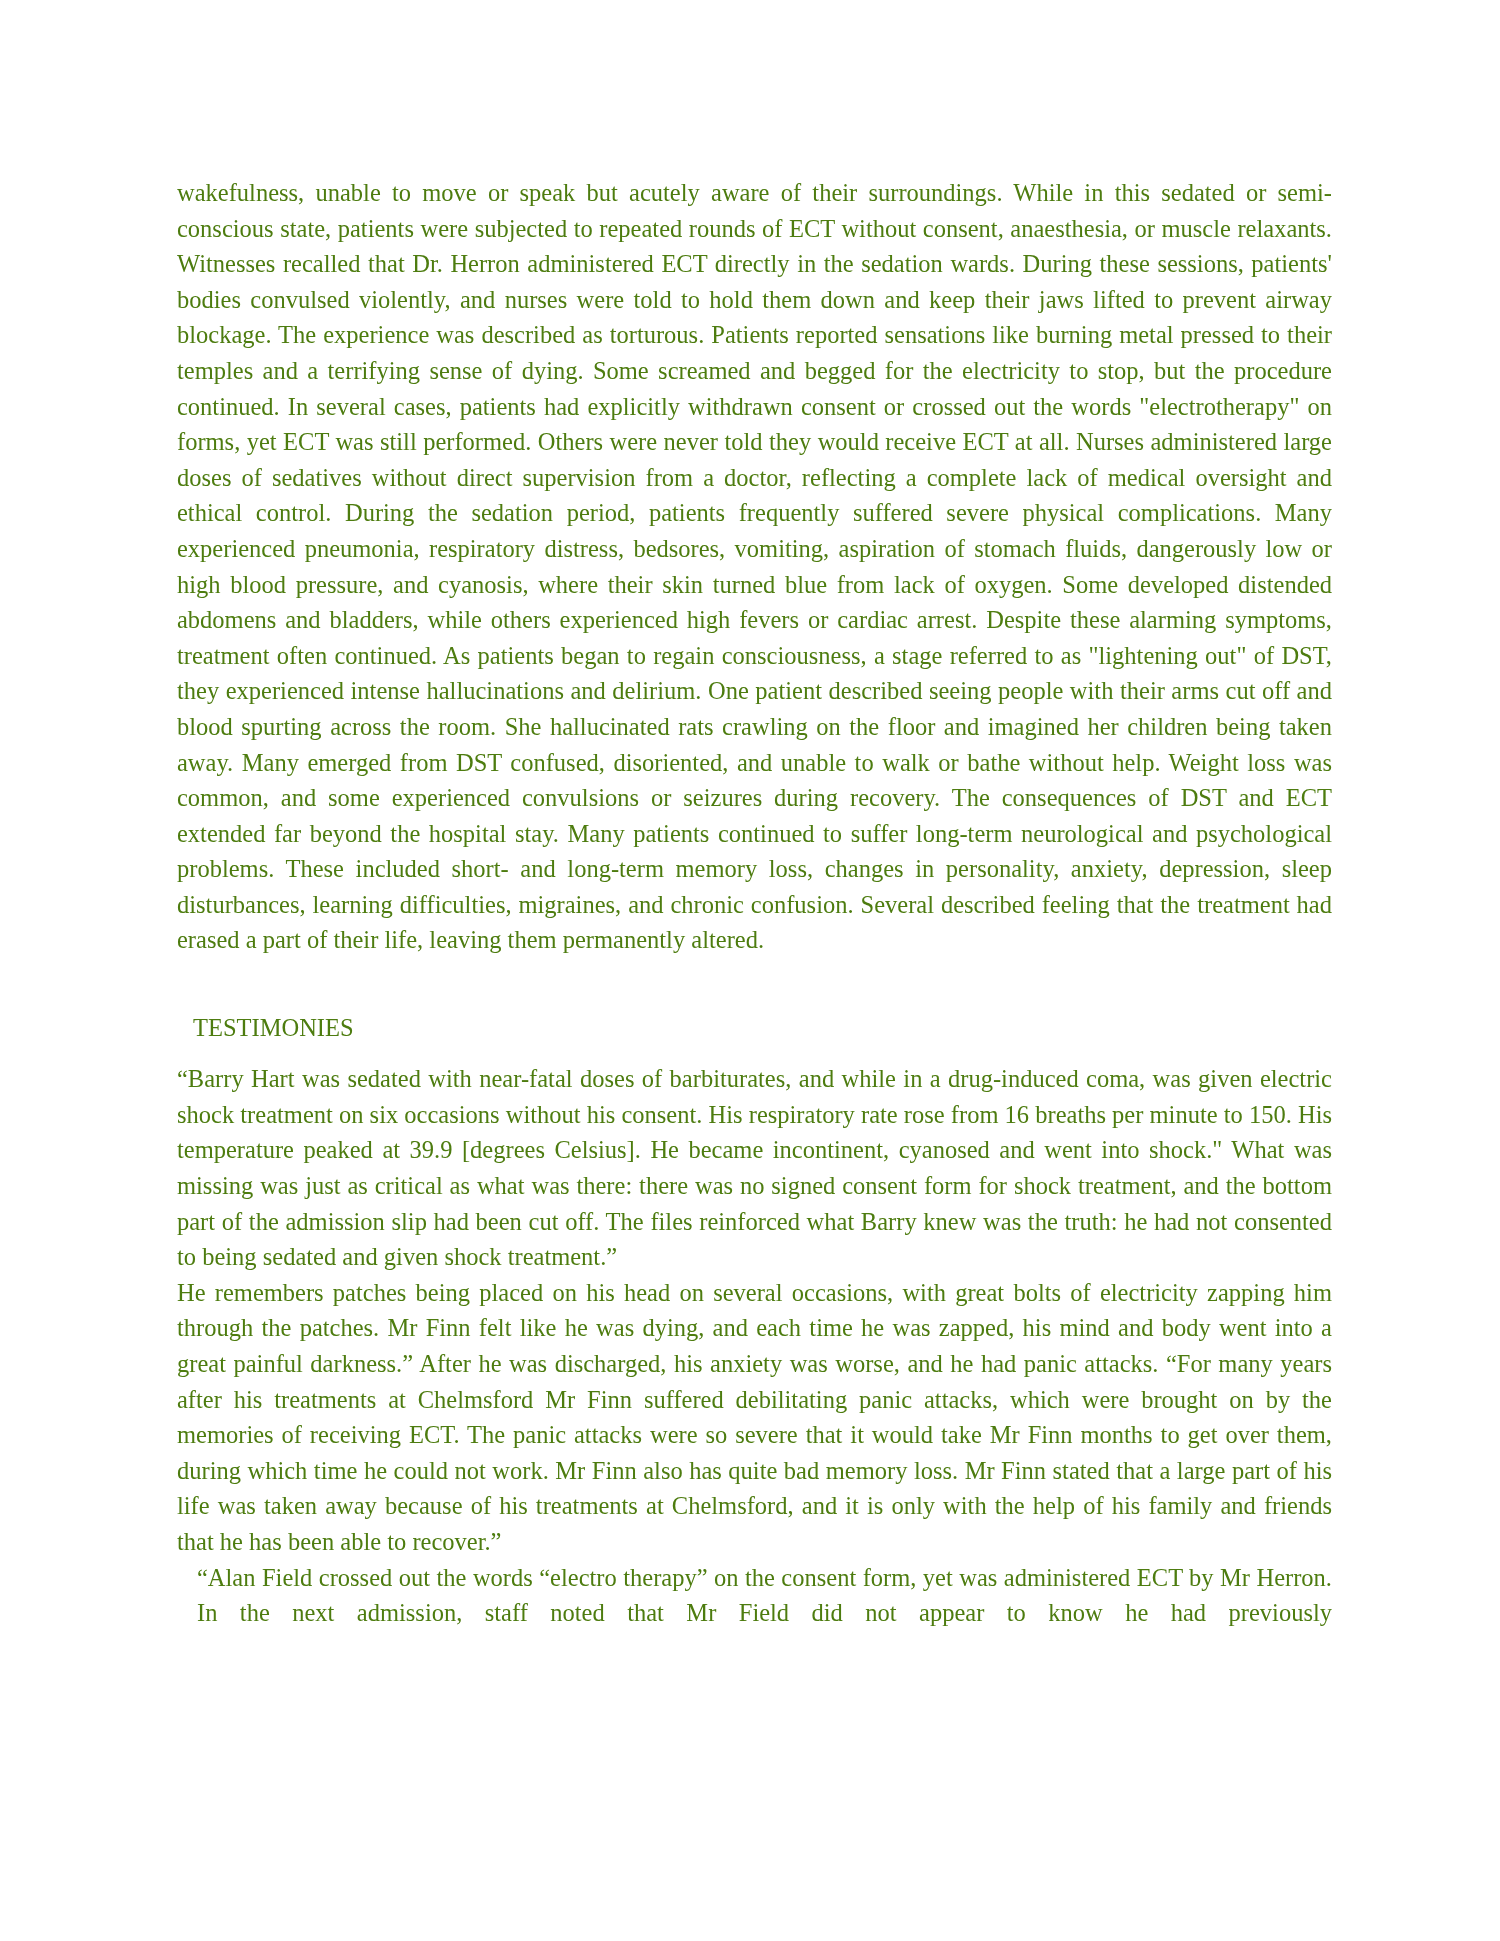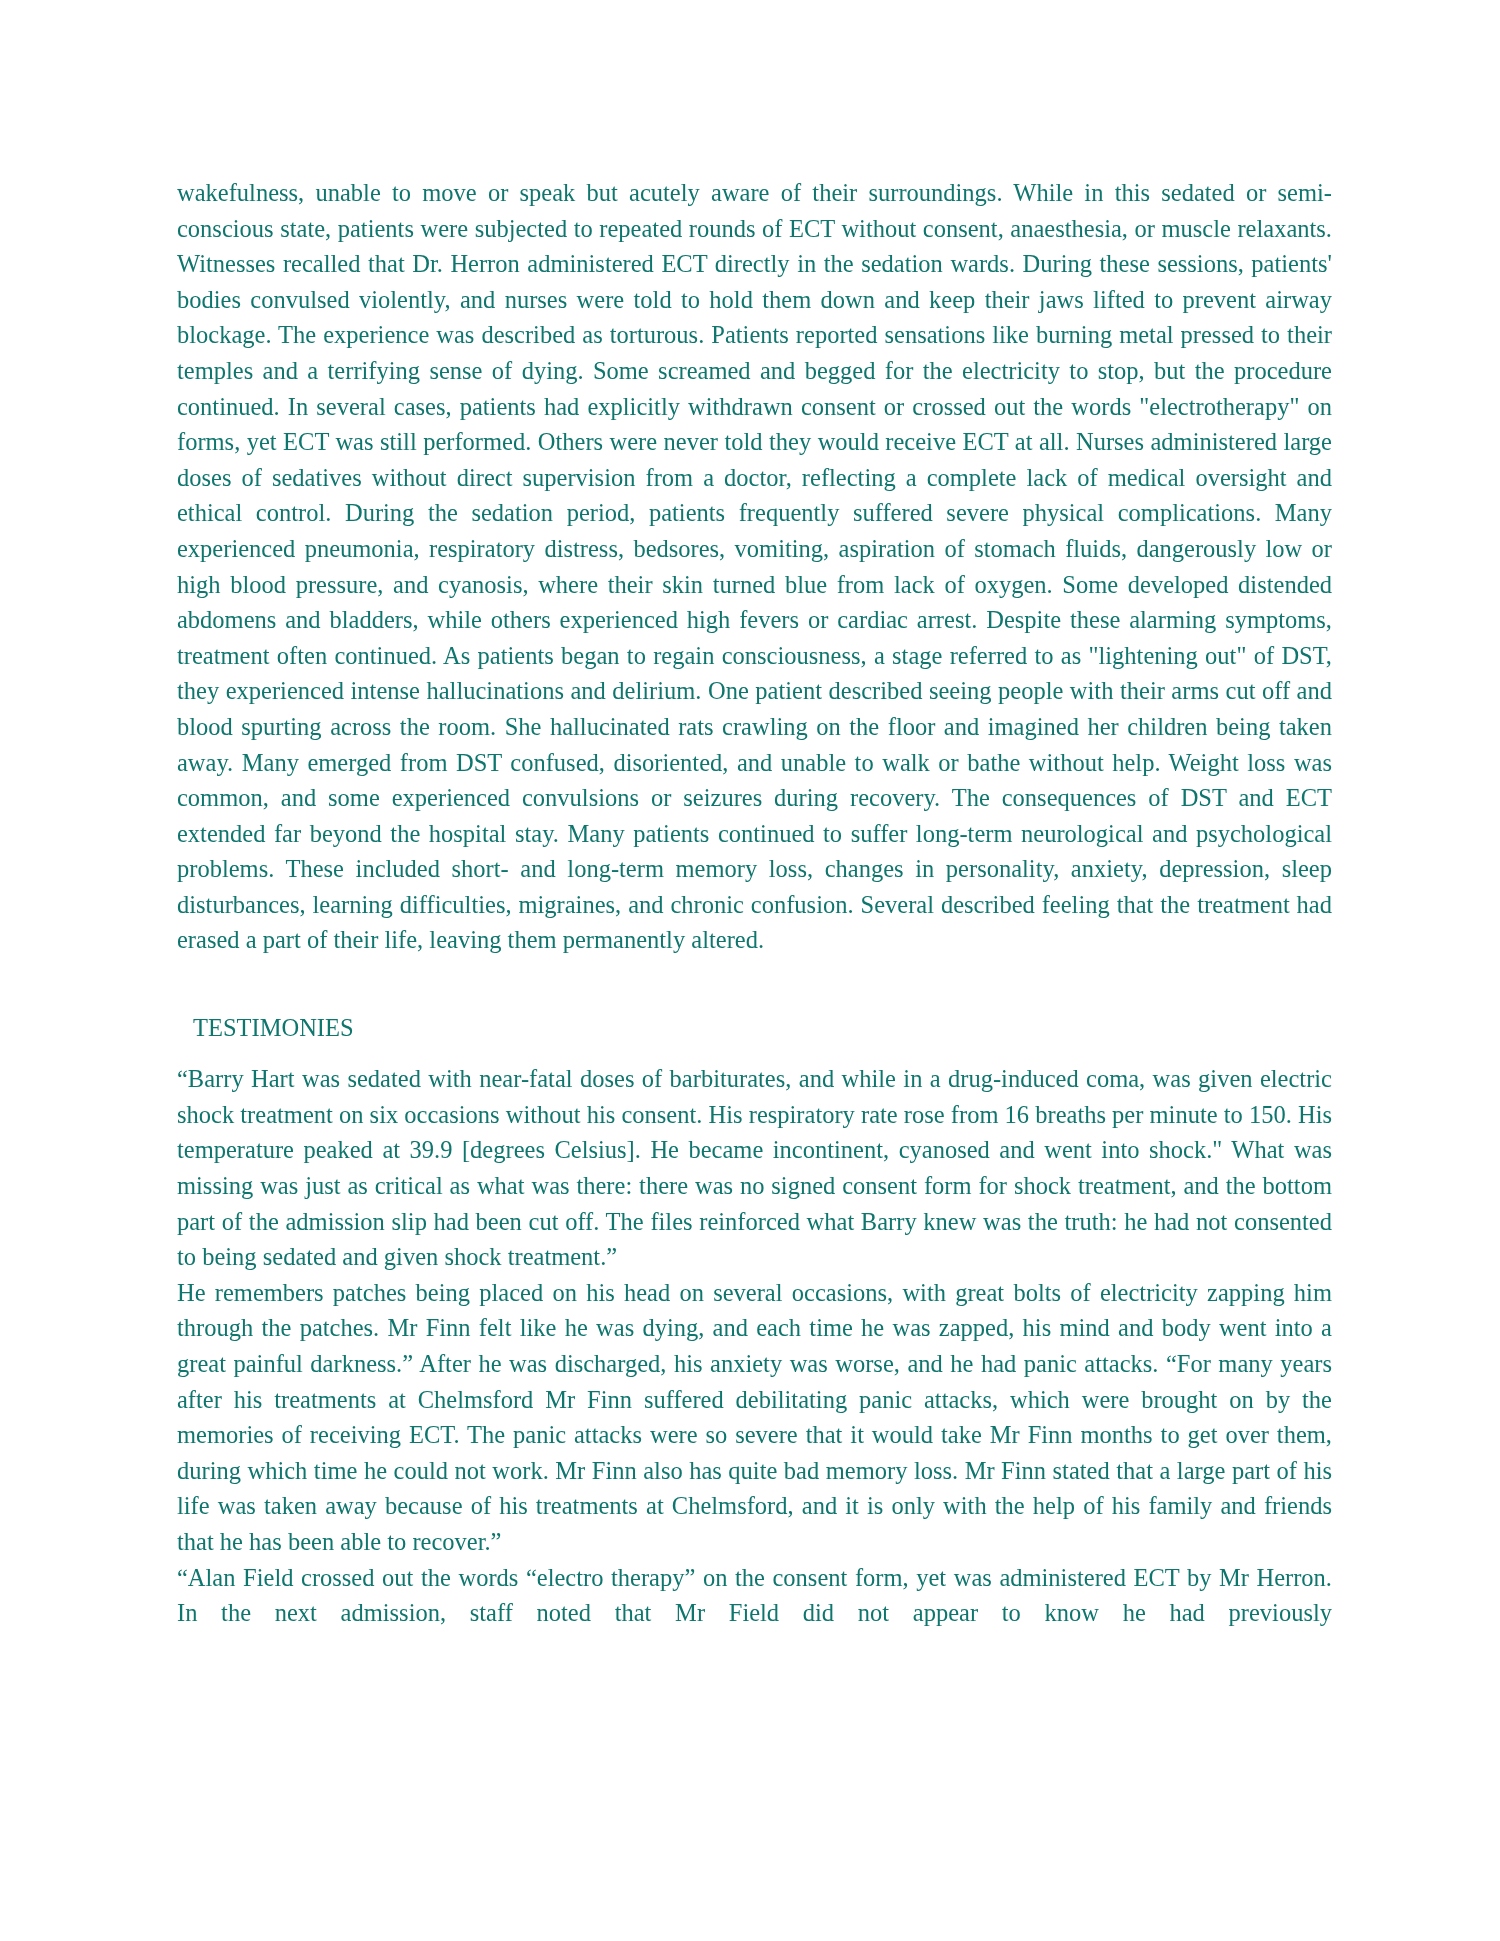--- a/index.html
+++ b/index.html
@@ -14,39 +14,40 @@
       overflow: hidden;
     }
     .page {
       position: absolute;
       left: 177px;
       top: 175px;
       width: 1155px;
       font-family: "Liberation Serif", serif;
       font-size: 24.5px;
       line-height: 35.6px;
-      color: #0f766e;
+      color: #4d7c0f;
     }
     .para {
       margin: 0;
       text-align: justify;
       text-align-last: left;
     }
     .spacer {
       height: 35.6px;
     }
     .heading {
       margin: 16px;
       font-weight: normal;
       font-size: 24.5px;
       line-height: 35.6px;
     }
     .cut {
       text-align: justify;
       text-align-last: justify;
+      margin-left: 20px;
     }
   </style>
 </head>
 <body>
 
 <div class="page">
   <p class="para">wakefulness, unable to move or speak but acutely aware of their surroundings. While in this sedated or semi-conscious state, patients were subjected to repeated rounds of ECT without consent, anaesthesia, or muscle relaxants. Witnesses recalled that Dr. Herron administered ECT directly in the sedation wards. During these sessions, patients' bodies convulsed violently, and nurses were told to hold them down and keep their jaws lifted to prevent airway blockage. The experience was described as torturous. Patients reported sensations like burning metal pressed to their temples and a terrifying sense of dying. Some screamed and begged for the electricity to stop, but the procedure continued. In several cases, patients had explicitly withdrawn consent or crossed out the words "electrotherapy" on forms, yet ECT was still performed. Others were never told they would receive ECT at all. Nurses administered large doses of sedatives without direct supervision from a doctor, reflecting a complete lack of medical oversight and ethical control. During the sedation period, patients frequently suffered severe physical complications. Many experienced pneumonia, respiratory distress, bedsores, vomiting, aspiration of stomach fluids, dangerously low or high blood pressure, and cyanosis, where their skin turned blue from lack of oxygen. Some developed distended abdomens and bladders, while others experienced high fevers or cardiac arrest. Despite these alarming symptoms, treatment often continued. As patients began to regain consciousness, a stage referred to as "lightening out" of DST, they experienced intense hallucinations and delirium. One patient described seeing people with their arms cut off and blood spurting across the room. She hallucinated rats crawling on the floor and imagined her children being taken away. Many emerged from DST confused, disoriented, and unable to walk or bathe without help. Weight loss was common, and some experienced convulsions or seizures during recovery. The consequences of DST and ECT extended far beyond the hospital stay. Many patients continued to suffer long-term neurological and psychological problems. These included short- and long-term memory loss, changes in personality, anxiety, depression, sleep disturbances, learning difficulties, migraines, and chronic confusion. Several described feeling that the treatment had erased a part of their life, leaving them permanently altered.</p>
   <div class="spacer"></div>
   <h2 class="heading">TESTIMONIES</h2>
   <p class="para">“Barry Hart was sedated with near-fatal doses of barbiturates, and while in a drug-induced coma, was given electric shock treatment on six occasions without his consent. His respiratory rate rose from 16 breaths per minute to 150. His temperature peaked at 39.9 [degrees Celsius]. He became incontinent, cyanosed and went into shock." What was missing was just as critical as what was there: there was no signed consent form for shock treatment, and the bottom part of the admission slip had been cut off. The files reinforced what Barry knew was the truth: he had not consented to being sedated and given shock treatment.”</p>

